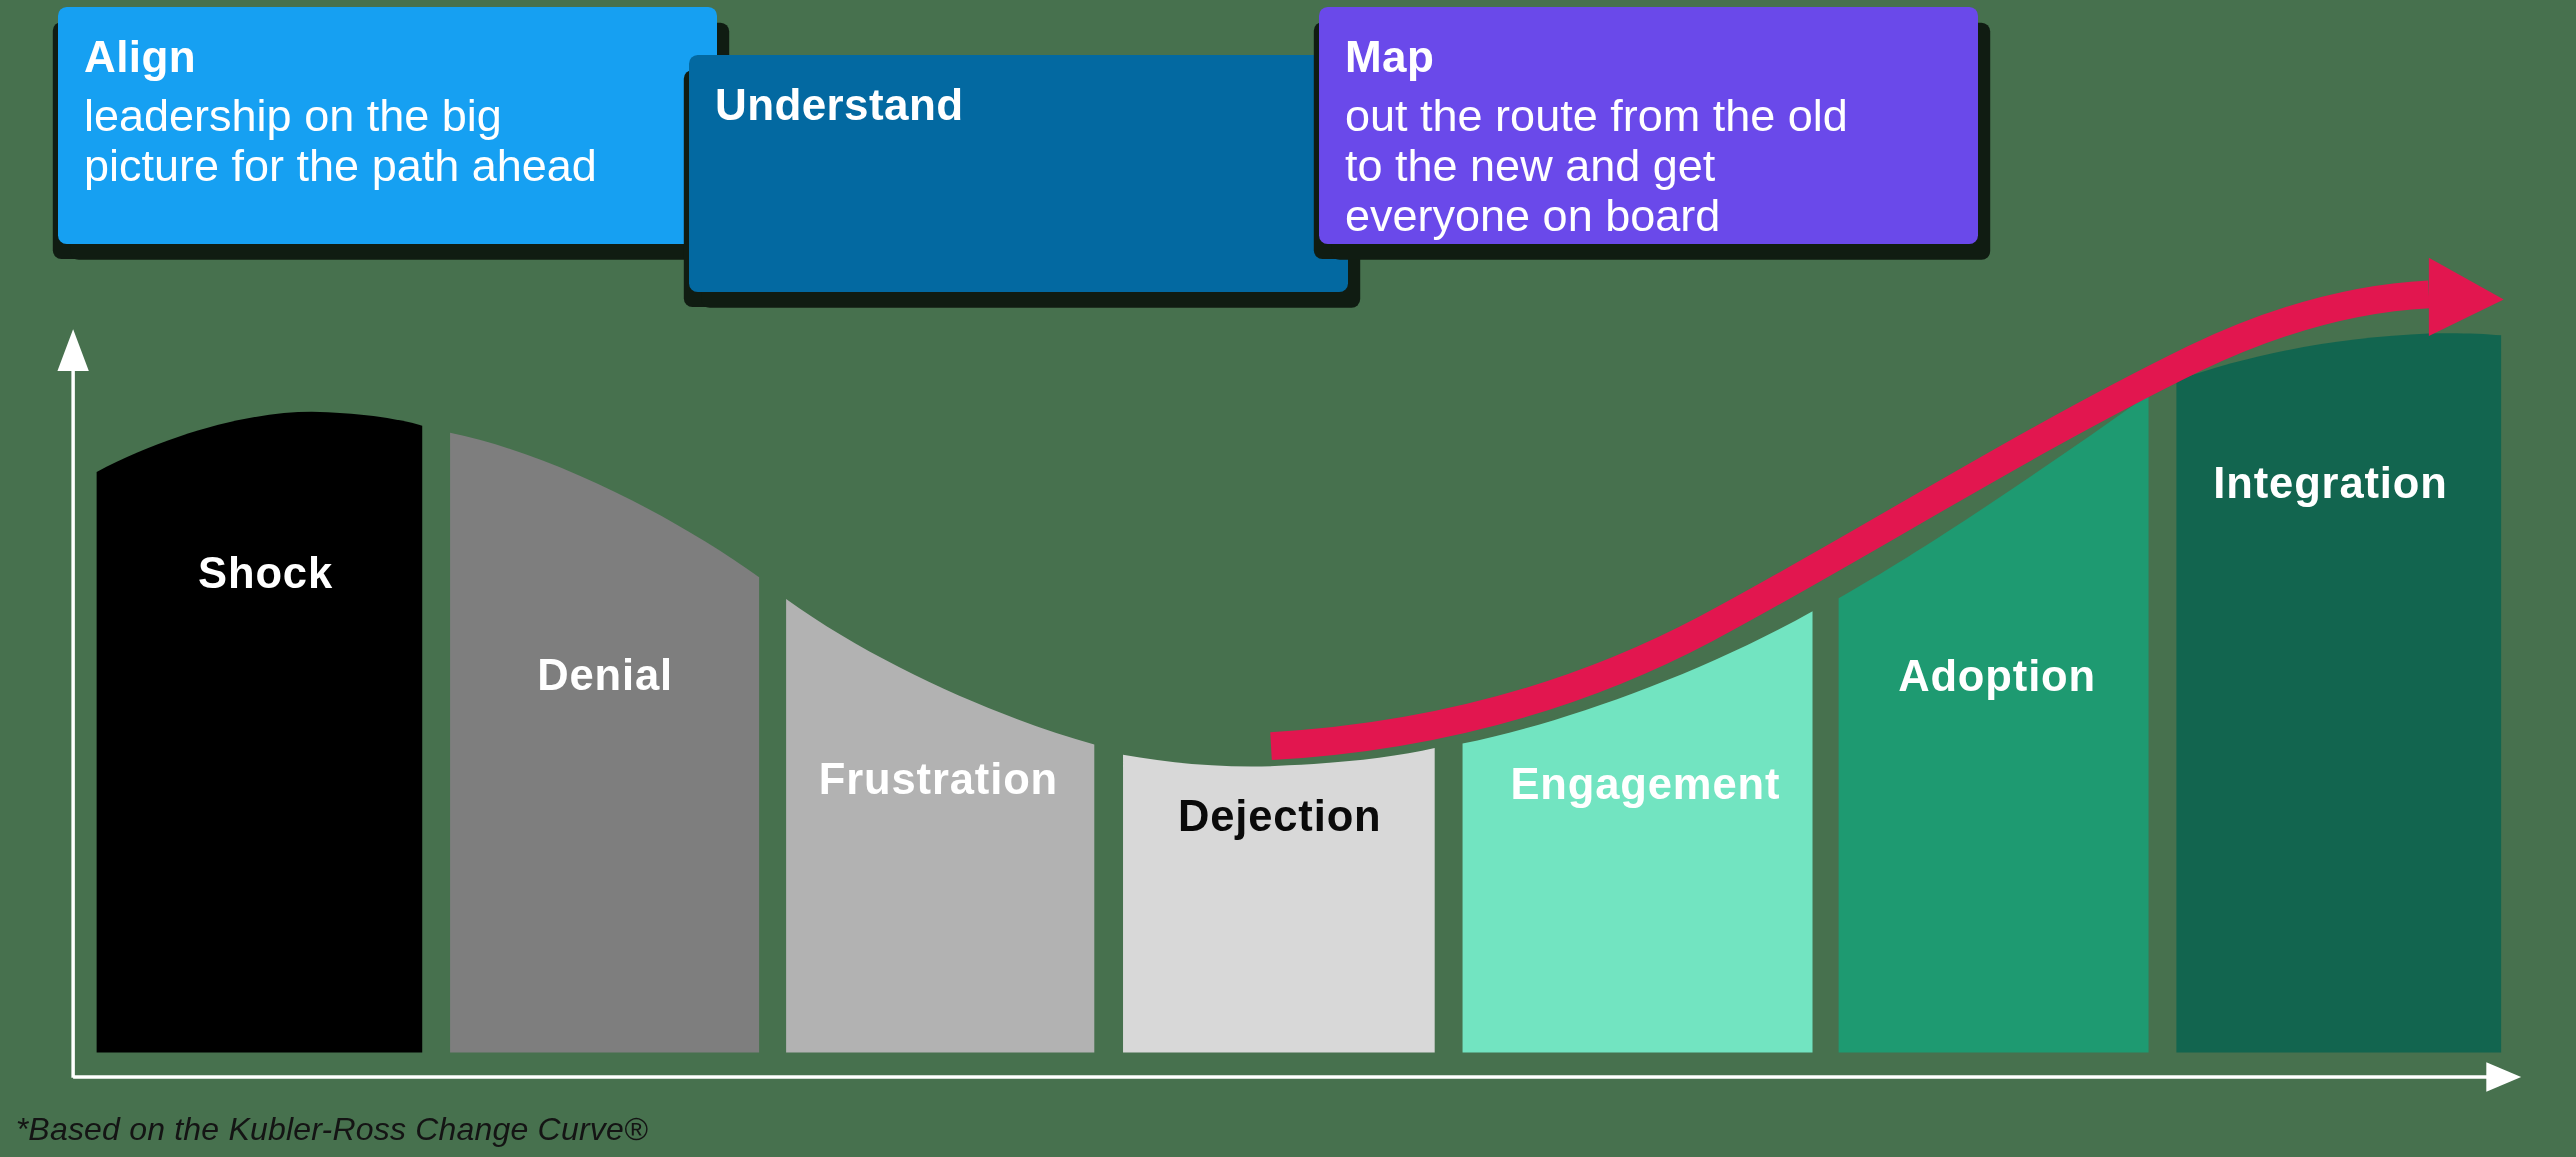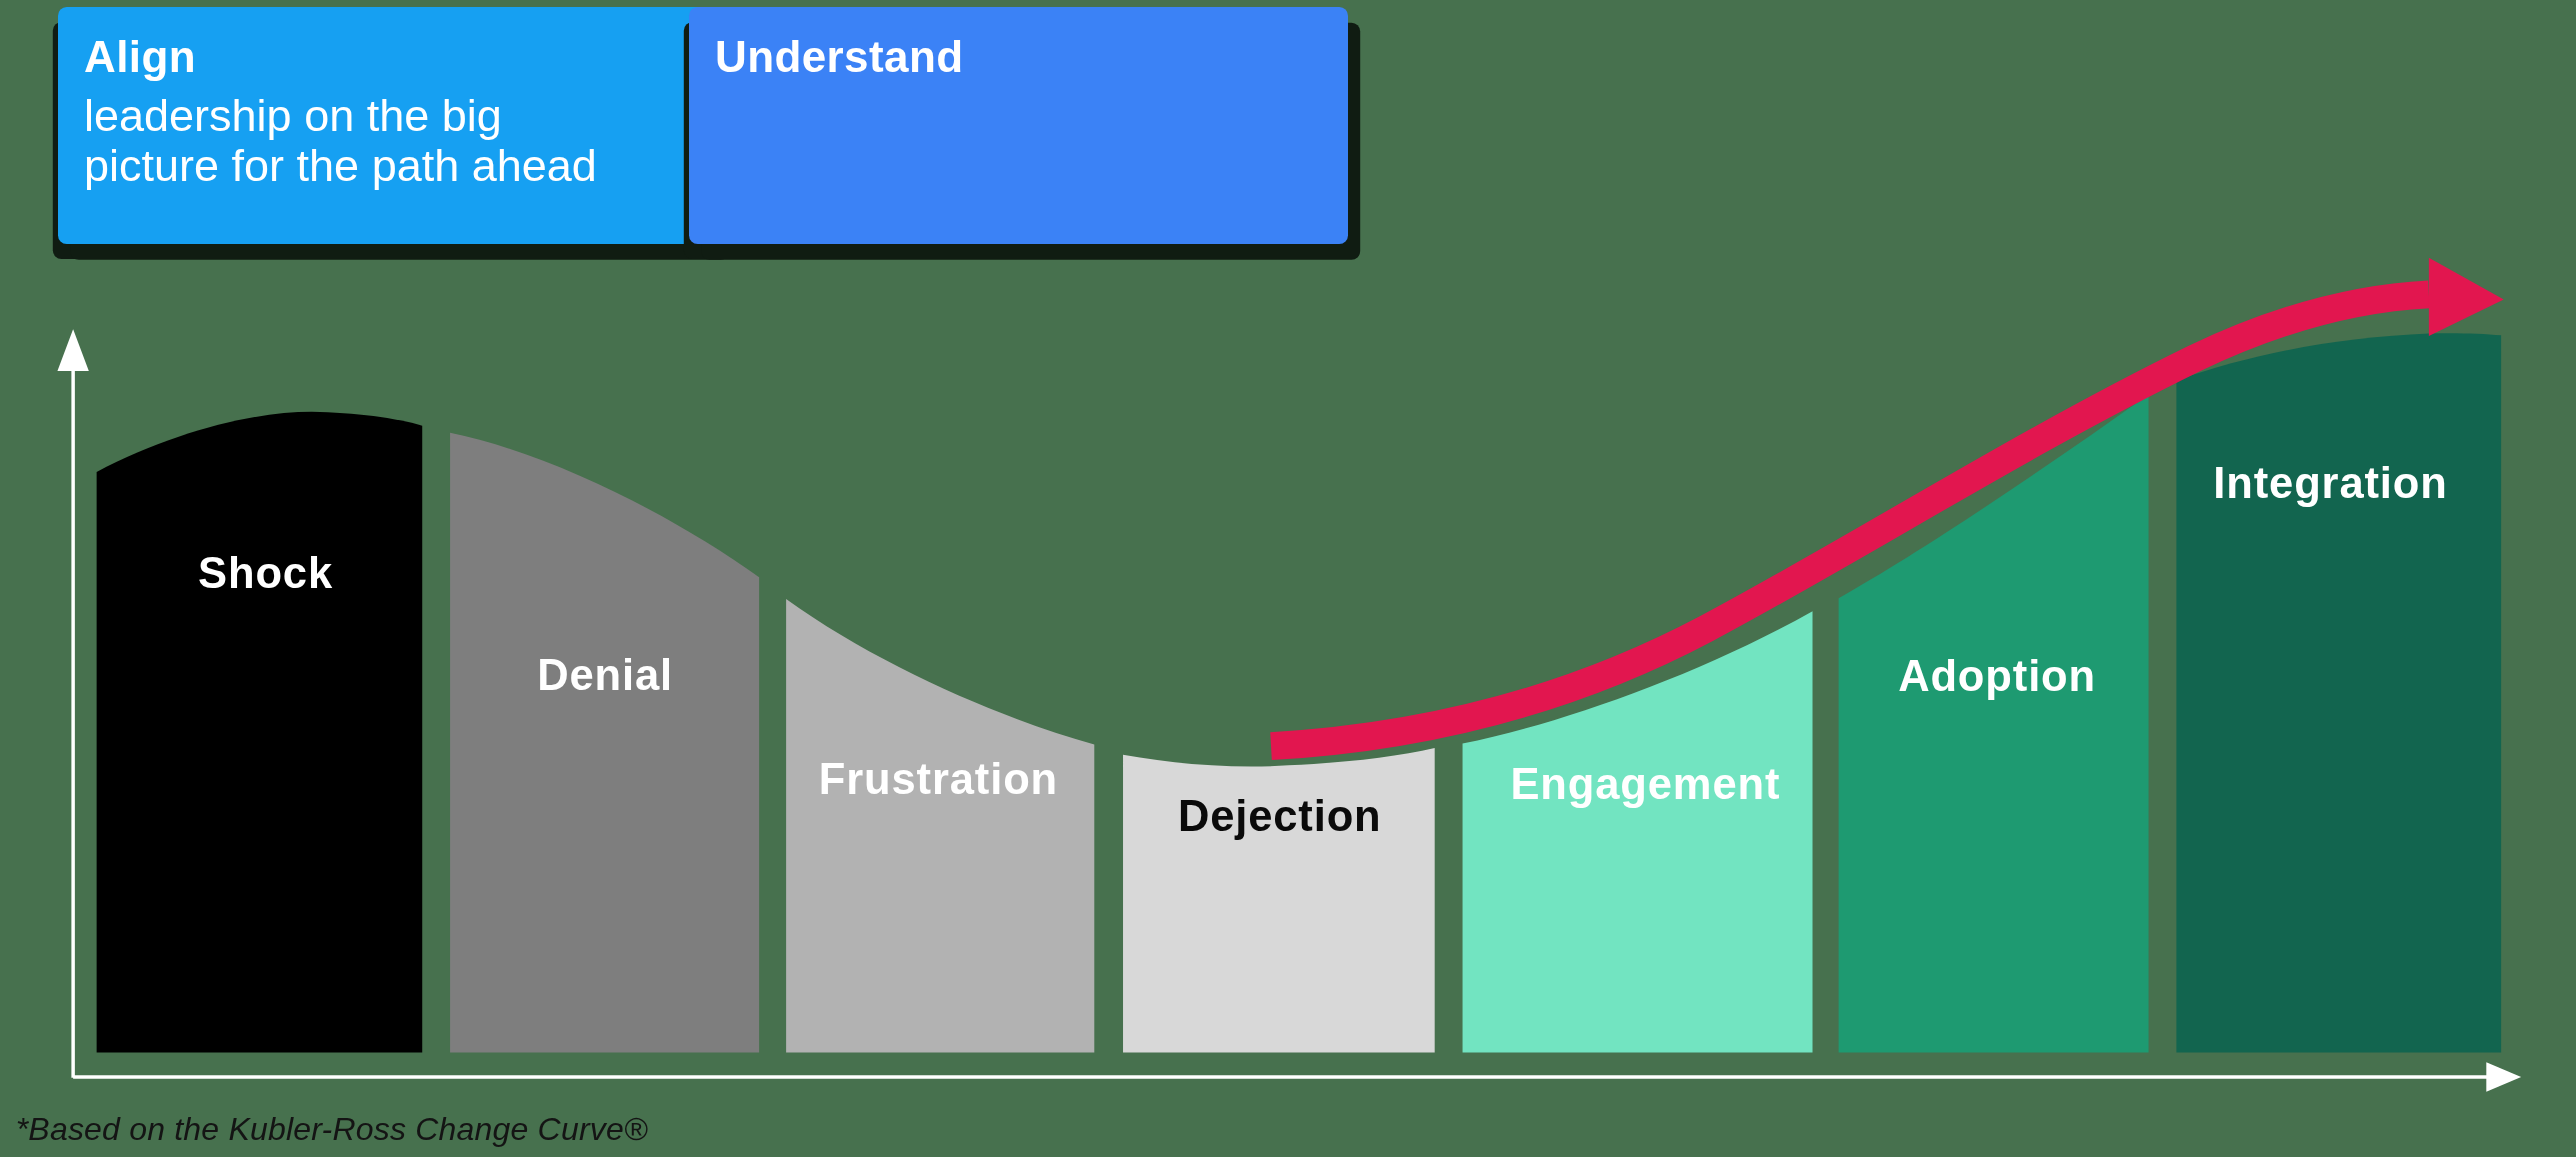--- a/index.html
+++ b/index.html
@@ -39,22 +39,28 @@
 </head>
 <body>
 
 <div class="canvas" style="background-color: rgb(71, 113, 78);">
 
   <div class="callout" style="left: 58px; background-color: rgb(22, 160, 242);">
     <div class="callout-title">Align</div>
     <div class="callout-body">leadership on the big
 picture for the path ahead</div>
   </div>
-  <div class="callout" style="left: 689px; background-color: #3b82f6;">
+  <div class="callout" style="left: 689px; background-color: #0369a1; margin-top: 48px;">
     <div class="callout-title">Understand</div>
+  </div>
+  <div class="callout" style="left: 1319px; background-color: rgb(106, 73, 234);">
+    <div class="callout-title">Map</div>
+    <div class="callout-body">out the route from the old
+to the new and get
+everyone on board</div>
   </div>
 
   <svg class="scene" viewBox="0 0 2959 1330">
 
     <line x1="84" y1="1238" x2="84" y2="420" stroke-width="4" stroke="#FFFFFF"></line>
     <polygon points="84,378 66,426 102,426" fill="#FFFFFF"></polygon>
     <line x1="84" y1="1237" x2="2858" y2="1237" stroke-width="4" stroke="#FFFFFF"></line>
     <polygon points="2896,1237 2856,1220 2856,1254" fill="#FFFFFF"></polygon>
 
     <path d="M 111 1209 L 111 542 C 200 496 290 473 358 473 C 408 474 455 480 485 489 L 485 1209 Z" fill="#000000"></path>

